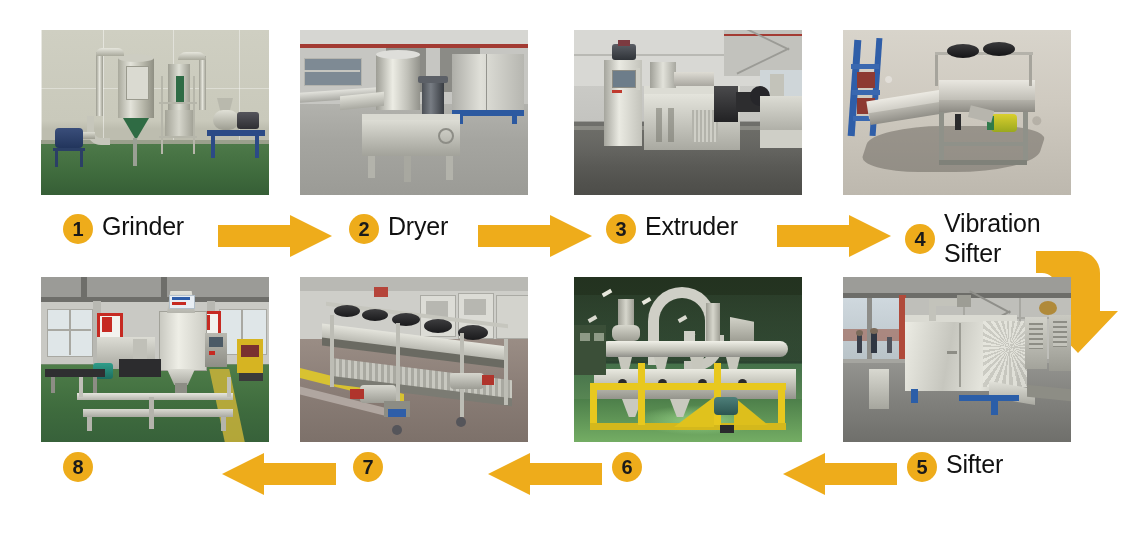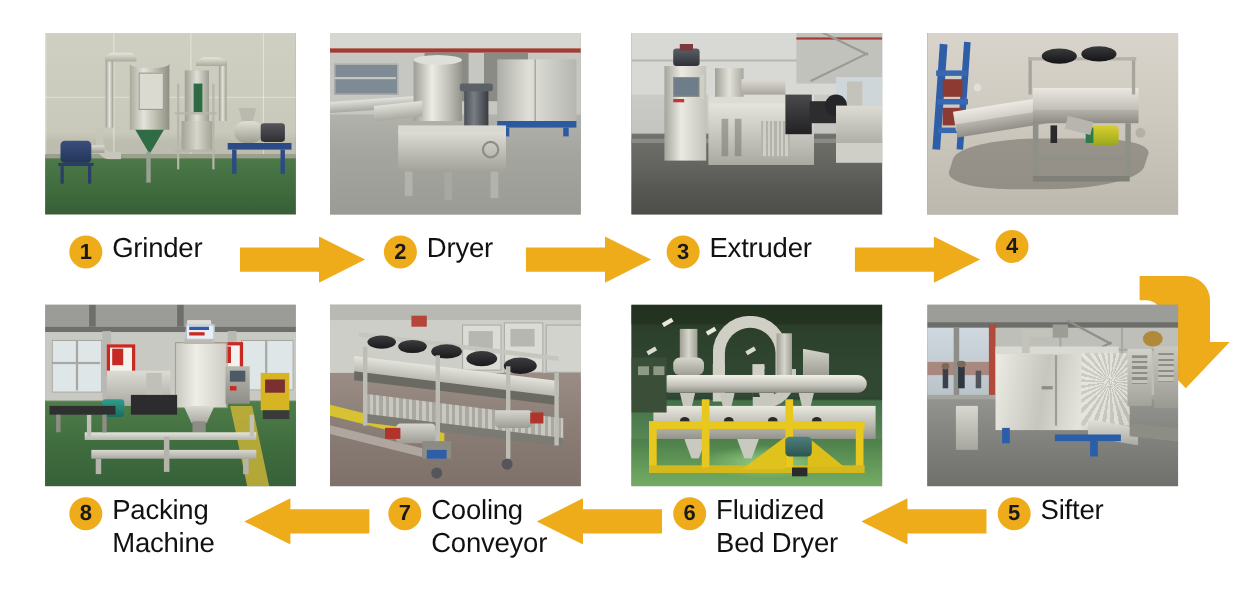--- a/index.html
+++ b/index.html
@@ -240,20 +240,22 @@
     <span class="ltext">Dryer</span>
   </div>
 
   <div class="label" style="left:606px;top:212px;">
     <span class="badge">3</span>
     <span class="ltext">Extruder</span>
   </div>
 
   <div class="label" style="left:905px;top:209px;">
     <span class="badge mid">4</span>
+    <span class="ltext">Vibration
+Sifter</span>
   </div>
 
   <div class="arrow" style="left:218px;top:215px;">
     <svg width="114" height="42" viewBox="0 0 114 42">
       <polygon points="0,10 72,10 72,0 114,21 72,42 72,32 0,32" fill="#eeac1b"></polygon>
     </svg>
   </div>
   <div class="arrow" style="left:478px;top:215px;">
     <svg width="114" height="42" viewBox="0 0 114 42">
       <polygon points="0,10 72,10 72,0 114,21 72,42 72,32 0,32" fill="#eeac1b"></polygon>
@@ -493,34 +495,28 @@
       <div class="lay" style="left:68px;top:112px;width:7px;height:14px;background:#2b5ea8;"></div>
       <div class="lay" style="left:148px;top:122px;width:7px;height:16px;background:#2b5ea8;"></div>
       <div class="lay" style="left:116px;top:118px;width:60px;height:6px;background:#2b5ea8;"></div>
 
       <div class="lay" style="left:26px;top:92px;width:20px;height:40px;background:linear-gradient(#d8d8d0,#a6a69e);"></div>
     </div>
   </div>
 
   <div class="label" style="left:63px;top:450px;">
     <span class="badge">8</span>
-    <span class="ltext">Packing
-Machine</span>
   </div>
 
   <div class="label" style="left:353px;top:450px;">
     <span class="badge">7</span>
-    <span class="ltext">Cooling
-Conveyor</span>
   </div>
 
   <div class="label" style="left:612px;top:450px;">
     <span class="badge">6</span>
-    <span class="ltext">Fluidized
-Bed Dryer</span>
   </div>
 
   <div class="label" style="left:907px;top:450px;">
     <span class="badge">5</span>
     <span class="ltext">Sifter</span>
   </div>
 
   <div class="arrow" style="left:783px;top:453px;">
     <svg width="114" height="42" viewBox="0 0 114 42">
       <polygon points="114,10 42,10 42,0 0,21 42,42 42,32 114,32" fill="#eeac1b"></polygon>

